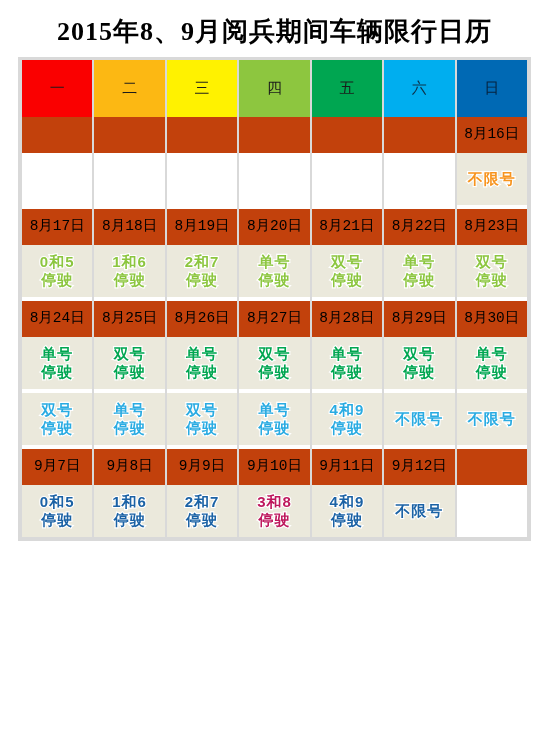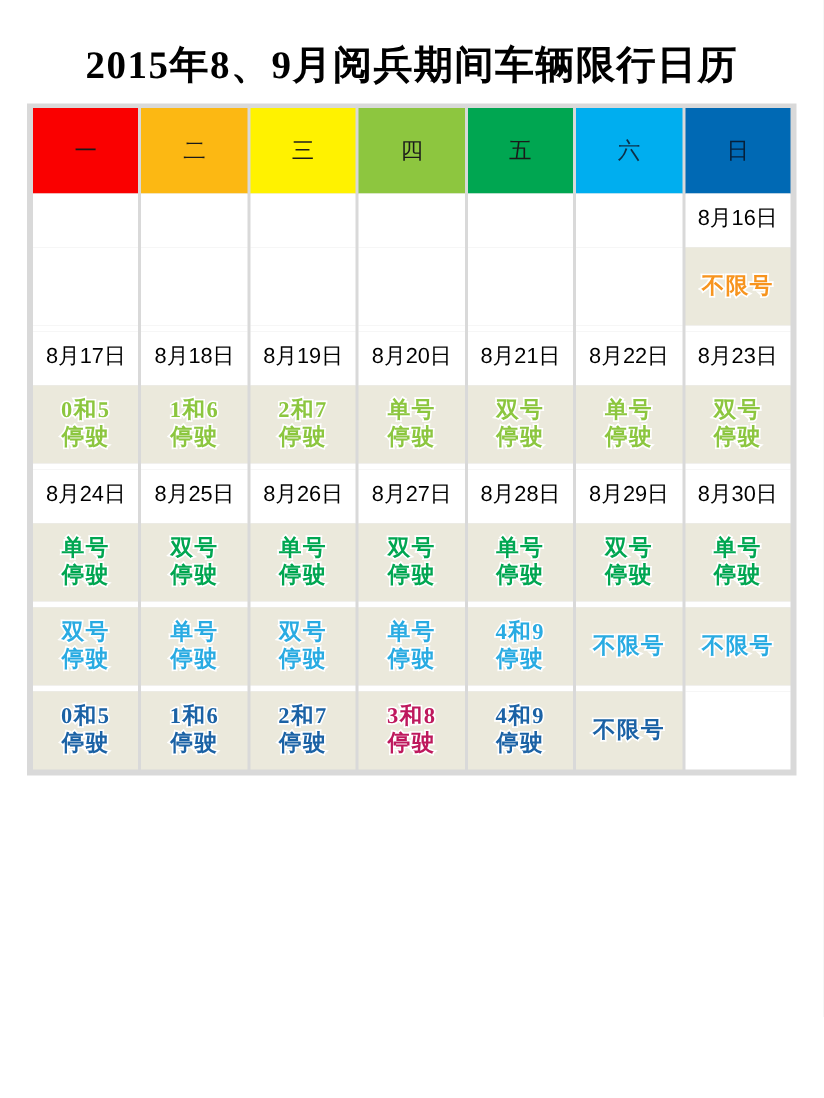--- a/index.html
+++ b/index.html
@@ -14,21 +14,21 @@
     font-family: "Liberation Serif", "DejaVu Serif", serif;
   }
 
   #page-title {
     text-align: center;
     font-family: "Liberation Serif", "DejaVu Serif", serif;
     font-size: 26px;
     font-weight: bold;
     color: #000000;
     letter-spacing: 1px;
-    padding-top: 28px;
+    padding-top: 16px;
     padding-bottom: 10px;
     line-height: 1.2;
   }
 
   #calendar-frame {
     margin: 0 auto;
     width: 513px;
     background: #d9d9d9;
     padding: 3px 2px 4px 2px;
     box-sizing: border-box;
@@ -49,43 +49,43 @@
     font-family: "Liberation Serif", "DejaVu Serif", serif;
     font-size: 15px;
     font-weight: normal;
     color: #1a1a1a;
     padding: 0;
   }
 
   
   td.datecell {
     height: 32px;
-    background: #ffffff;
+    background: #c2410c;
     text-align: center;
     vertical-align: middle;
-    font-family: Liberation Sans, sans-serif;
+    font-family: Liberation Mono, monospace;
     font-size: 14.5px;
     color: #000000;
     padding: 0 0 4px 0;
     white-space: nowrap;
   }
   td.datecell.blank { color: transparent; }
 
   
   td.rulecell {
     height: 52px;
     background: #ebe9dc;
     text-align: center;
     vertical-align: middle;
     padding: 0;
   }
   td.rulecell.white { background: #ffffff; }
 
   .rule {
-    font-family: Liberation Serif, serif;
+    font-family: Liberation Sans, sans-serif;
     font-size: 15px;
     font-weight: bold;
     line-height: 1.22;
     letter-spacing: 1px;
     display: inline-block;
     -webkit-text-stroke: 2.2px #ffffff;
     paint-order: stroke fill;
   }
   .rule .l2 { display: block; }
   .rule.one-line { line-height: 1.1; }
@@ -209,20 +209,29 @@
         <tr class="spacer">
           <td></td>
           <td></td>
           <td></td>
           <td></td>
           <td></td>
           <td></td>
           <td></td>
         </tr>
         <tr>
+          <td class="datecell">9月7日</td>
+          <td class="datecell">9月8日</td>
+          <td class="datecell">9月9日</td>
+          <td class="datecell">9月10日</td>
+          <td class="datecell">9月11日</td>
+          <td class="datecell">9月12日</td>
+          <td class="datecell blank"></td>
+        </tr>
+        <tr>
           <td class="rulecell"><span class="rule" style="color: rgb(27, 98, 165);"><span>0和5</span><span class="l2">停驶</span></span></td>
           <td class="rulecell"><span class="rule" style="color: rgb(27, 98, 165);"><span>1和6</span><span class="l2">停驶</span></span></td>
           <td class="rulecell"><span class="rule" style="color: rgb(27, 98, 165);"><span>2和7</span><span class="l2">停驶</span></span></td>
           <td class="rulecell"><span class="rule" style="color: #be185d;"><span>3和8</span><span class="l2">停驶</span></span></td>
           <td class="rulecell"><span class="rule" style="color: rgb(27, 98, 165);"><span>4和9</span><span class="l2">停驶</span></span></td>
           <td class="rulecell"><span class="rule one-line" style="color: rgb(27, 98, 165);"><span>不限号</span></span></td>
           <td class="rulecell white"></td>
         </tr>
       </tbody>
   </table>

